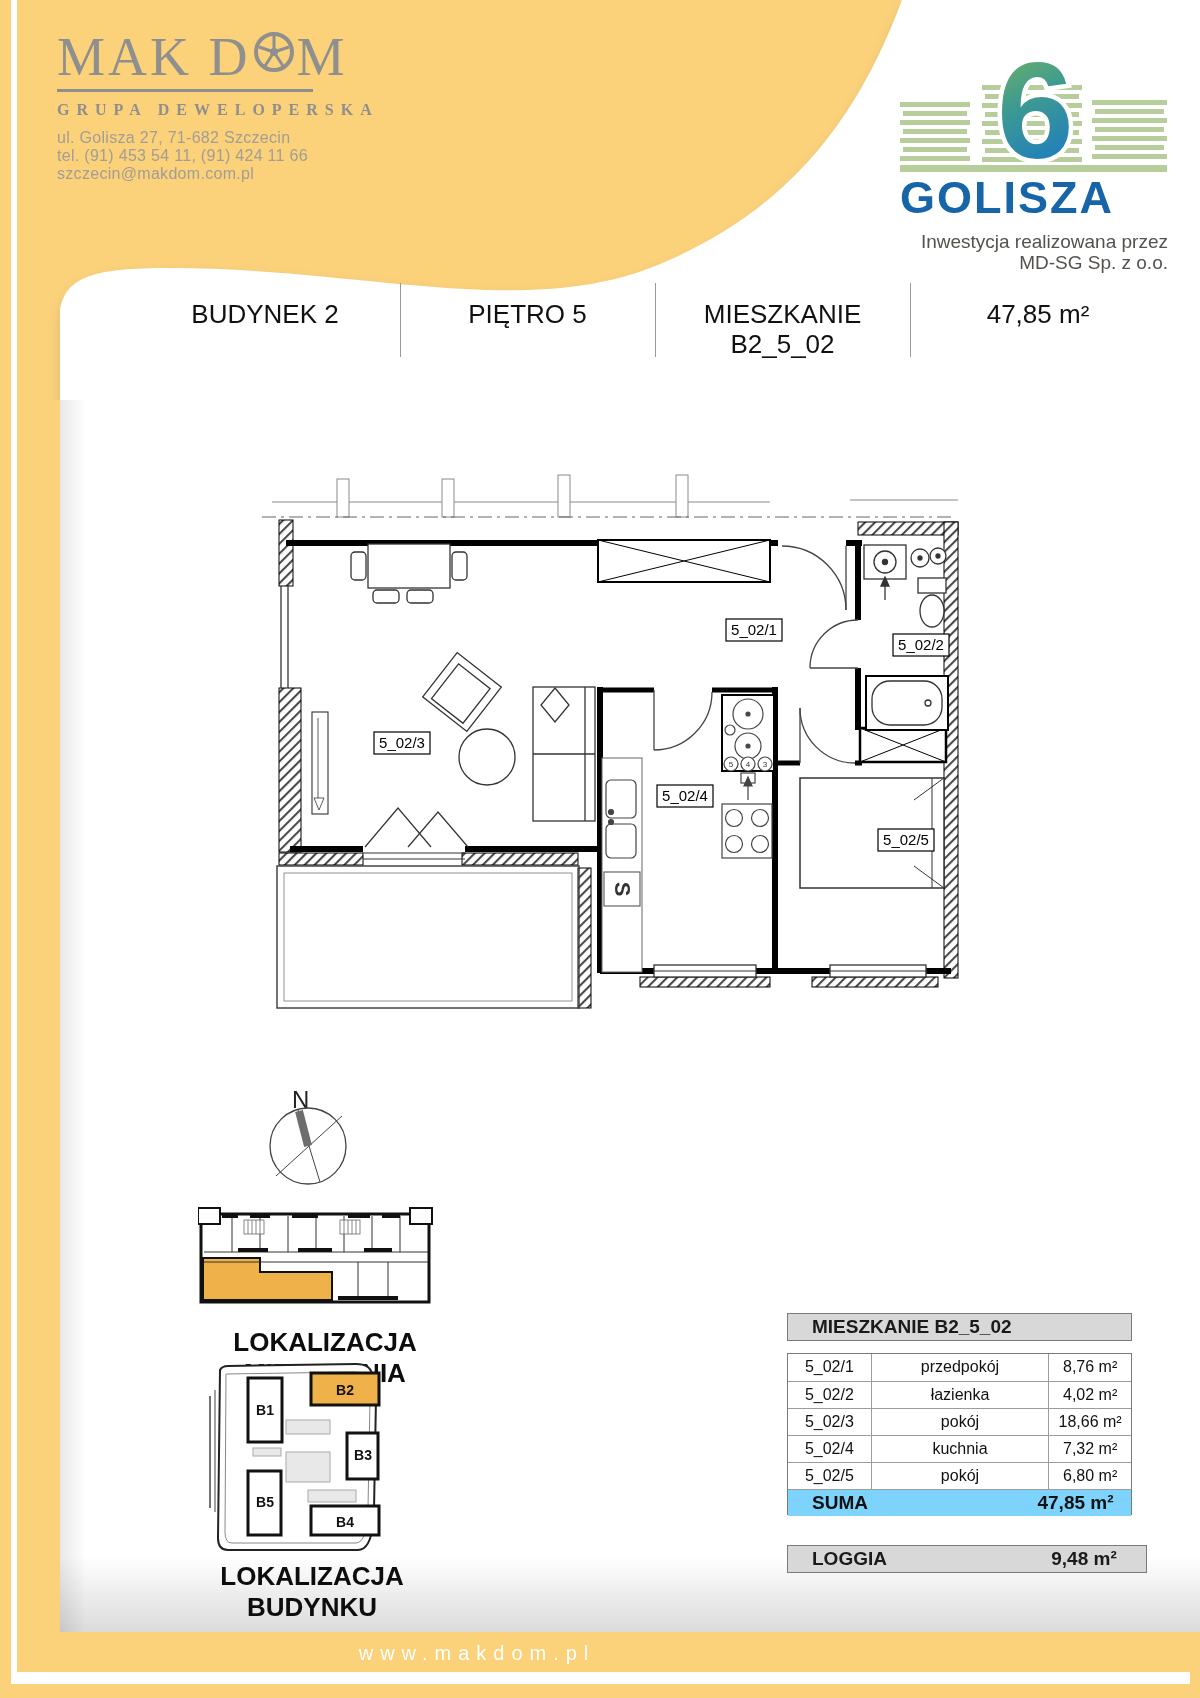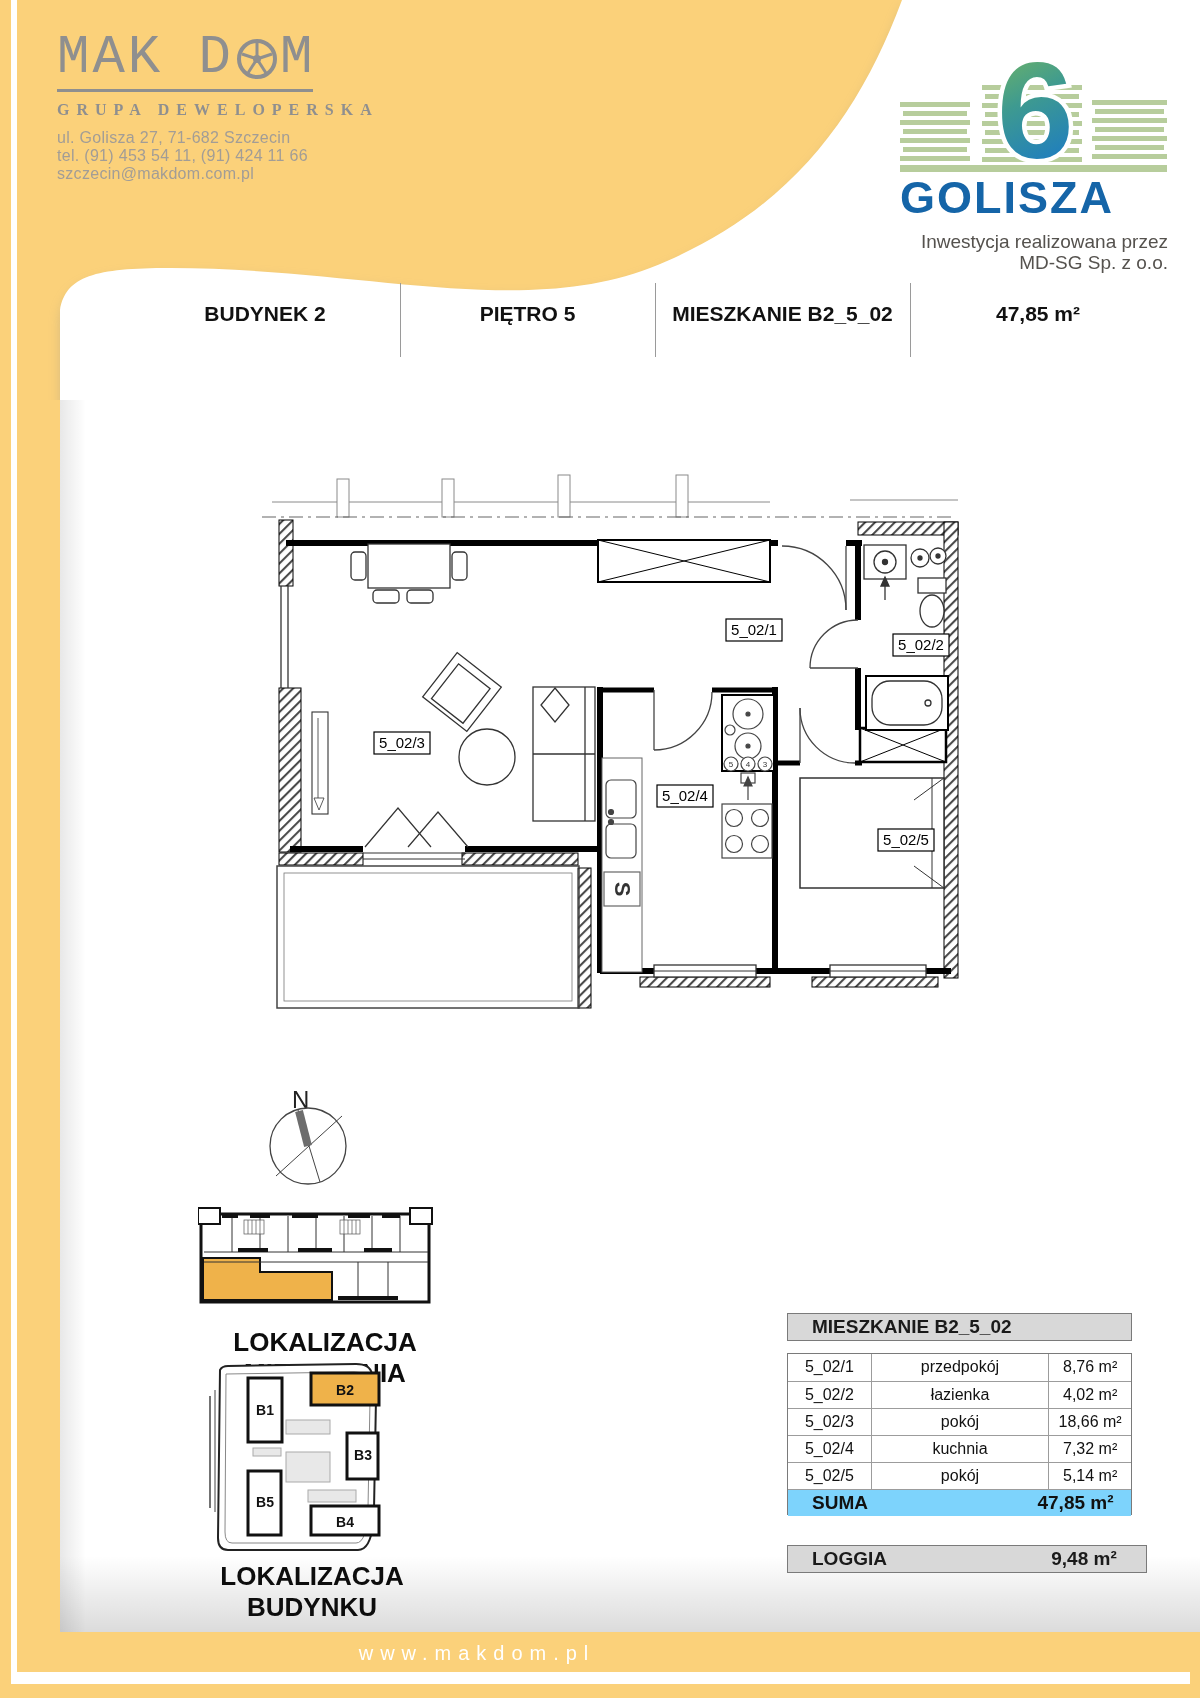--- a/index.html
+++ b/index.html
@@ -10,34 +10,34 @@
   #frame-v{left:11px;top:0;width:6px;height:1684px;background:#fff;z-index:30;}
   #frame-h{left:11px;top:1672px;width:1179px;height:12px;background:#fff;z-index:30;}
   
   #content-bg{left:60px;top:398px;width:1140px;height:1234px;background:#fff;z-index:1;}
   #content-left-shade{left:60px;top:400px;width:26px;height:1232px;z-index:2;
      background:linear-gradient(to right,rgba(0,0,0,0.09),rgba(0,0,0,0));}
   #content-bottom-shade{left:60px;top:1556px;width:1140px;height:76px;z-index:2;
      background:linear-gradient(to bottom,rgba(0,0,0,0),rgba(0,0,0,0.14));}
   
   #makdom{left:57px;top:26px;z-index:10;color:#8F8F8F;}
-  #makdom .logo-row{font-family:Liberation Mono, monospace;font-size:54px;letter-spacing:3px;
-      display:flex;align-items:center;height:62px;}
+  #makdom .logo-row{font-family:Liberation Serif, serif;font-size:54px;letter-spacing:3px;
+      display:flex;height:62px;}
   #makdom .underline{width:256px;height:3px;background:#8F8F8F;margin-top:1px;}
   #makdom .grupa{font-family:"Liberation Serif",serif;font-weight:bold;font-size:16px;
       letter-spacing:7px;margin-top:9px;text-align:center;}
   #makdom .addr{font-size:16px;line-height:18px;color:#A29D96;margin-top:10px;letter-spacing:0.3px;}
   
   #golisza-name{left:900px;top:172px;width:268px;text-align:left;
       font-weight:bold;font-size:45px;letter-spacing:2px;color:#1565A8;z-index:10;}
   #golisza-tagline{left:860px;top:231px;width:308px;text-align:right;font-size:19px;
       line-height:21px;color:#55524E;z-index:10;}
   
-  .hdr-cell{top:299px;height:30px;line-height:30px;text-align:center;font-weight:bold;
-      font-size:21px;color:#111;z-index:10;}
+  .hdr-cell{top:299px;height:30px;line-height:30px;text-align:center;font-weight:normal;
+      font-size:26px;color:#111;z-index:10;}
   .hdr-div{top:283px;width:1px;height:74px;background:#9a9a9a;z-index:10;}
   
   .caption{font-weight:bold;font-size:26px;color:#0d0d0d;text-align:center;z-index:10;}
   
   .bar{background:#D8D8D8;border:1px solid #7a7a7a;box-sizing:border-box;z-index:10;
        font-weight:bold;font-size:19px;color:#1a1a1a;line-height:26px;}
   .bar .bar-label{position:absolute;left:24px;top:0;}
   .bar .bar-value{position:absolute;left:261px;width:70px;text-align:center;top:0;}
   #area-table{left:787px;top:1353px;width:345px;height:162px;border:1px solid #7a7a7a;
       box-sizing:border-box;background:#fff;z-index:10;font-size:16px;color:#111;}
@@ -434,21 +434,21 @@
       <div class="tc c3">18,66 m²</div>
     </div>
     <div class="trow">
       <div class="tc c1">5_02/4</div>
       <div class="tc c2">kuchnia</div>
       <div class="tc c3">7,32 m²</div>
     </div>
     <div class="trow">
       <div class="tc c1">5_02/5</div>
       <div class="tc c2">pokój</div>
-      <div class="tc c3">5,14 m²</div>
+      <div class="tc c3">6,80 m²</div>
     </div>
     <div class="trow suma">
       <div class="tc" style="width:240px;padding-left:24px;">SUMA</div>
       <div class="tc" style="width:95px;text-align:center;">47,85 m²</div>
     </div>
   </div>
 
   <div class="abs bar" style="left:787px;top:1545px;width:360px;height:28px;">
     <span class="bar-label">LOGGIA</span>
     <span class="bar-value">9,48 m²</span>

